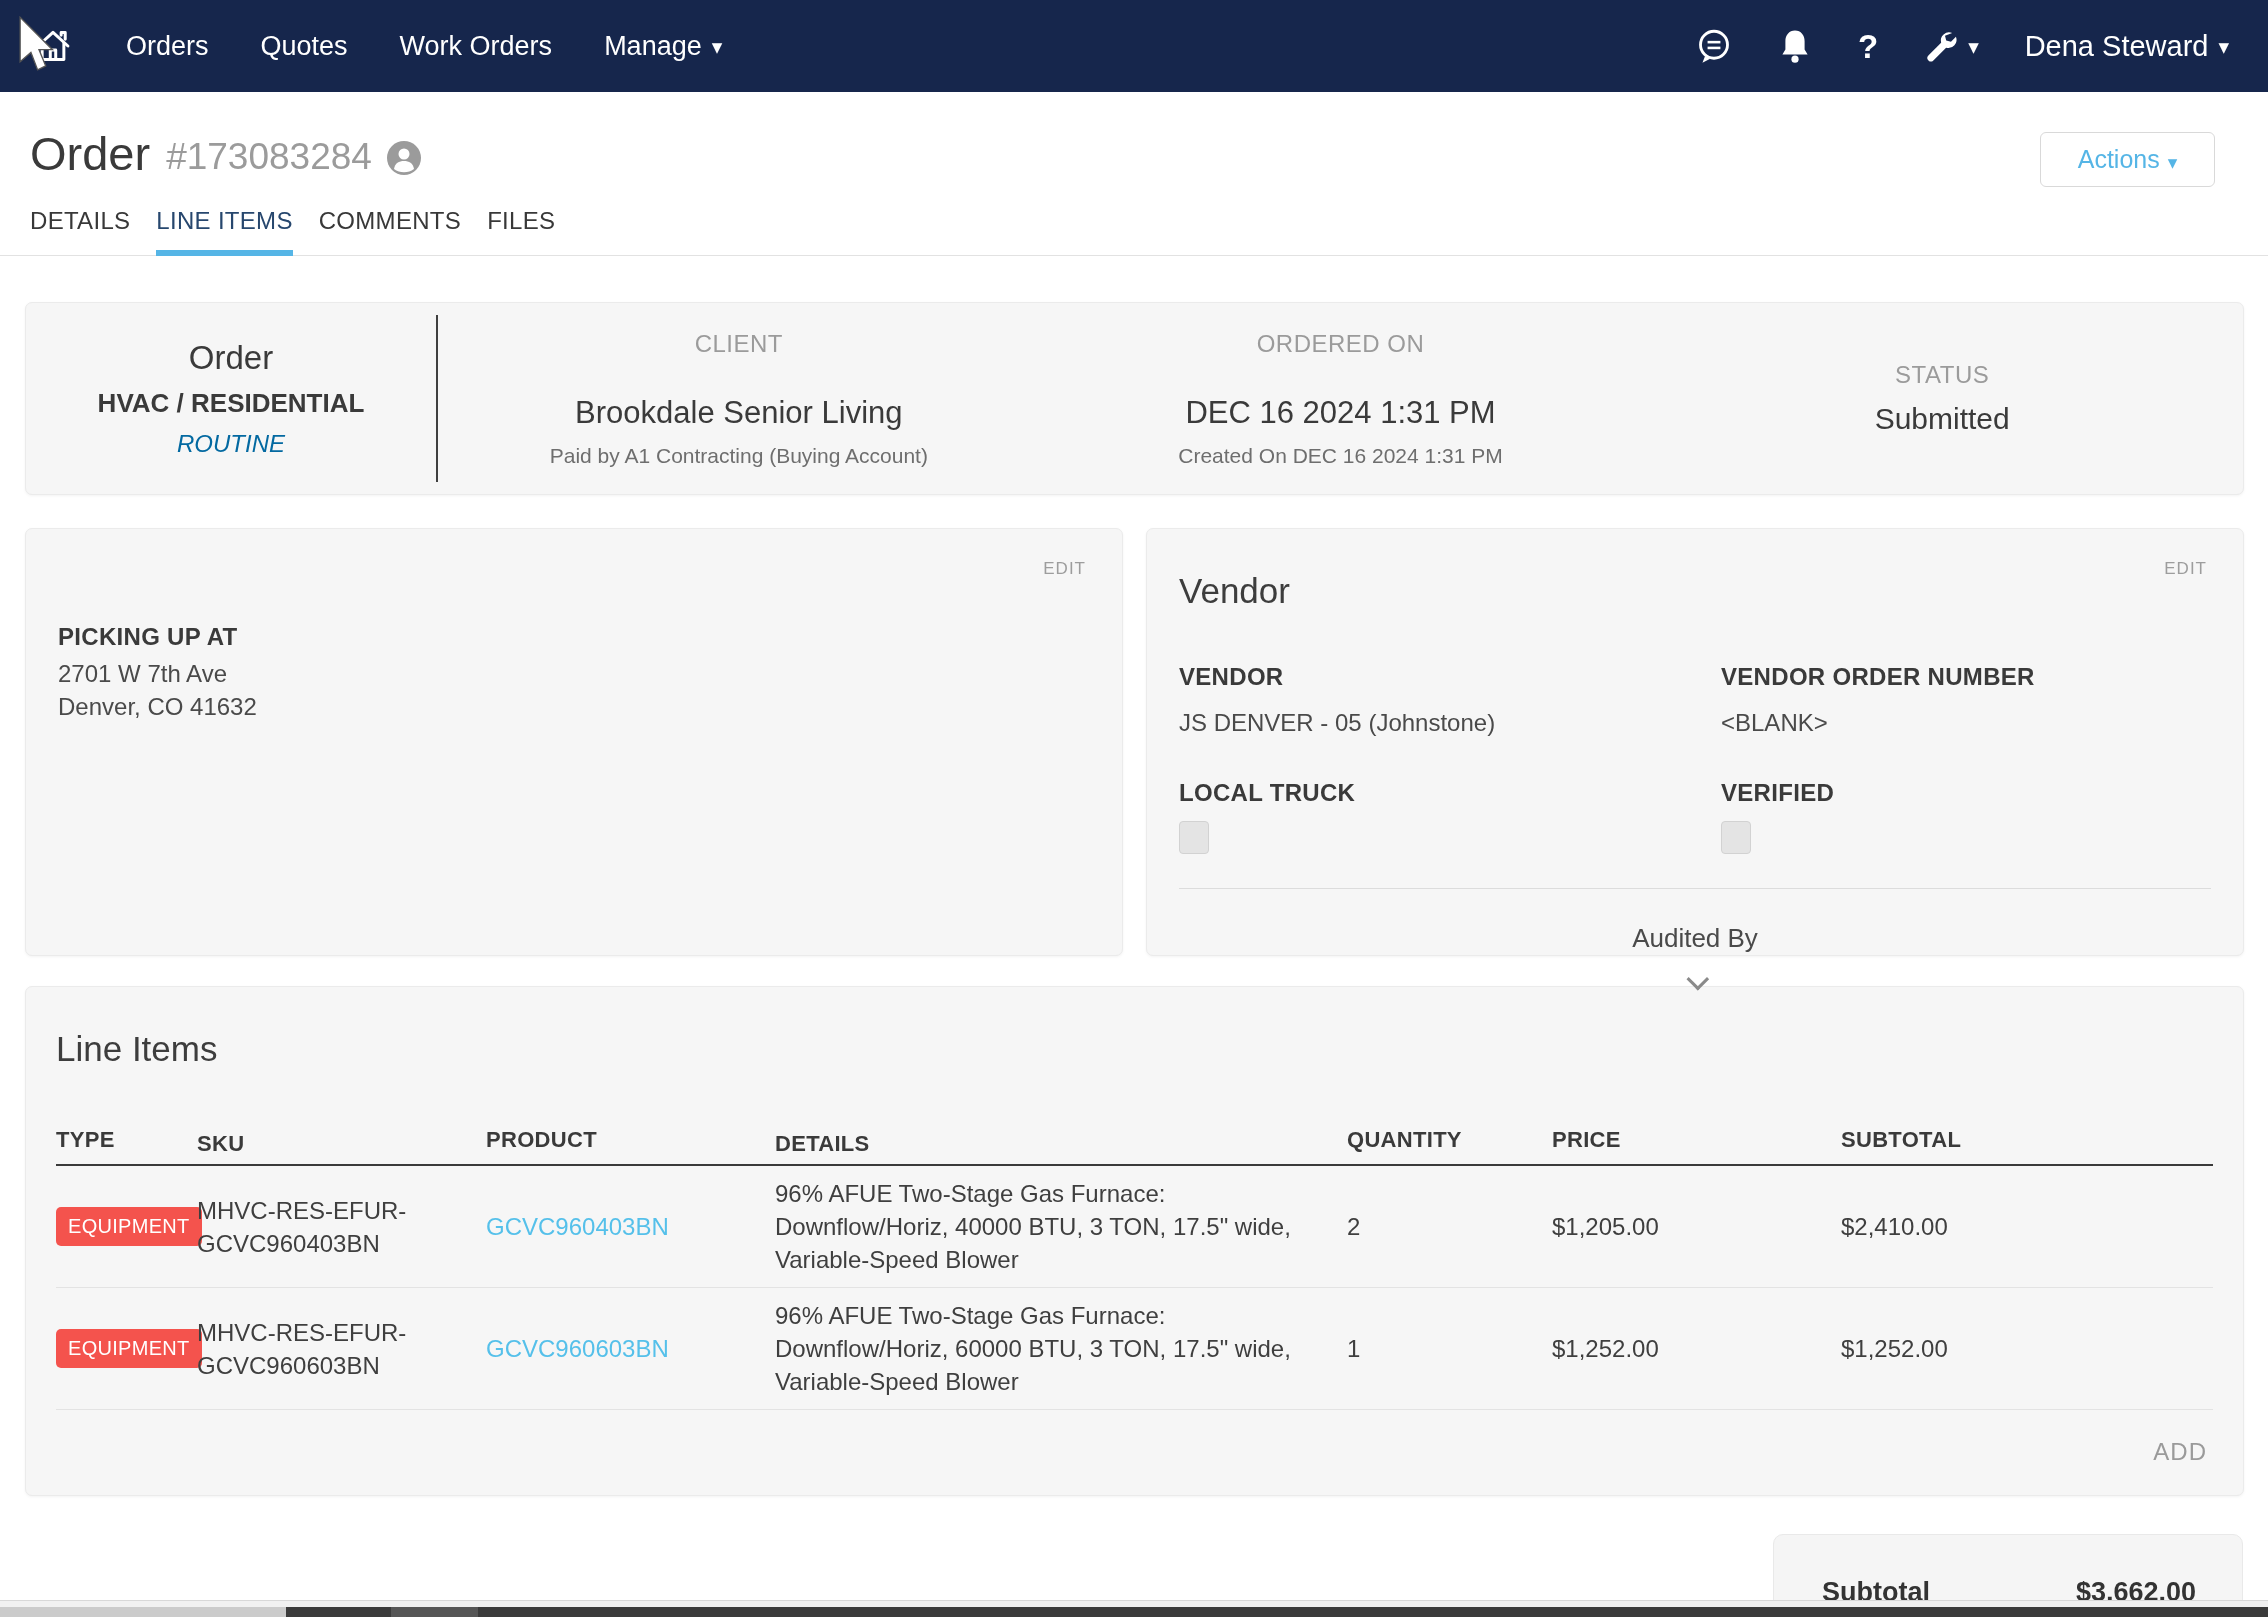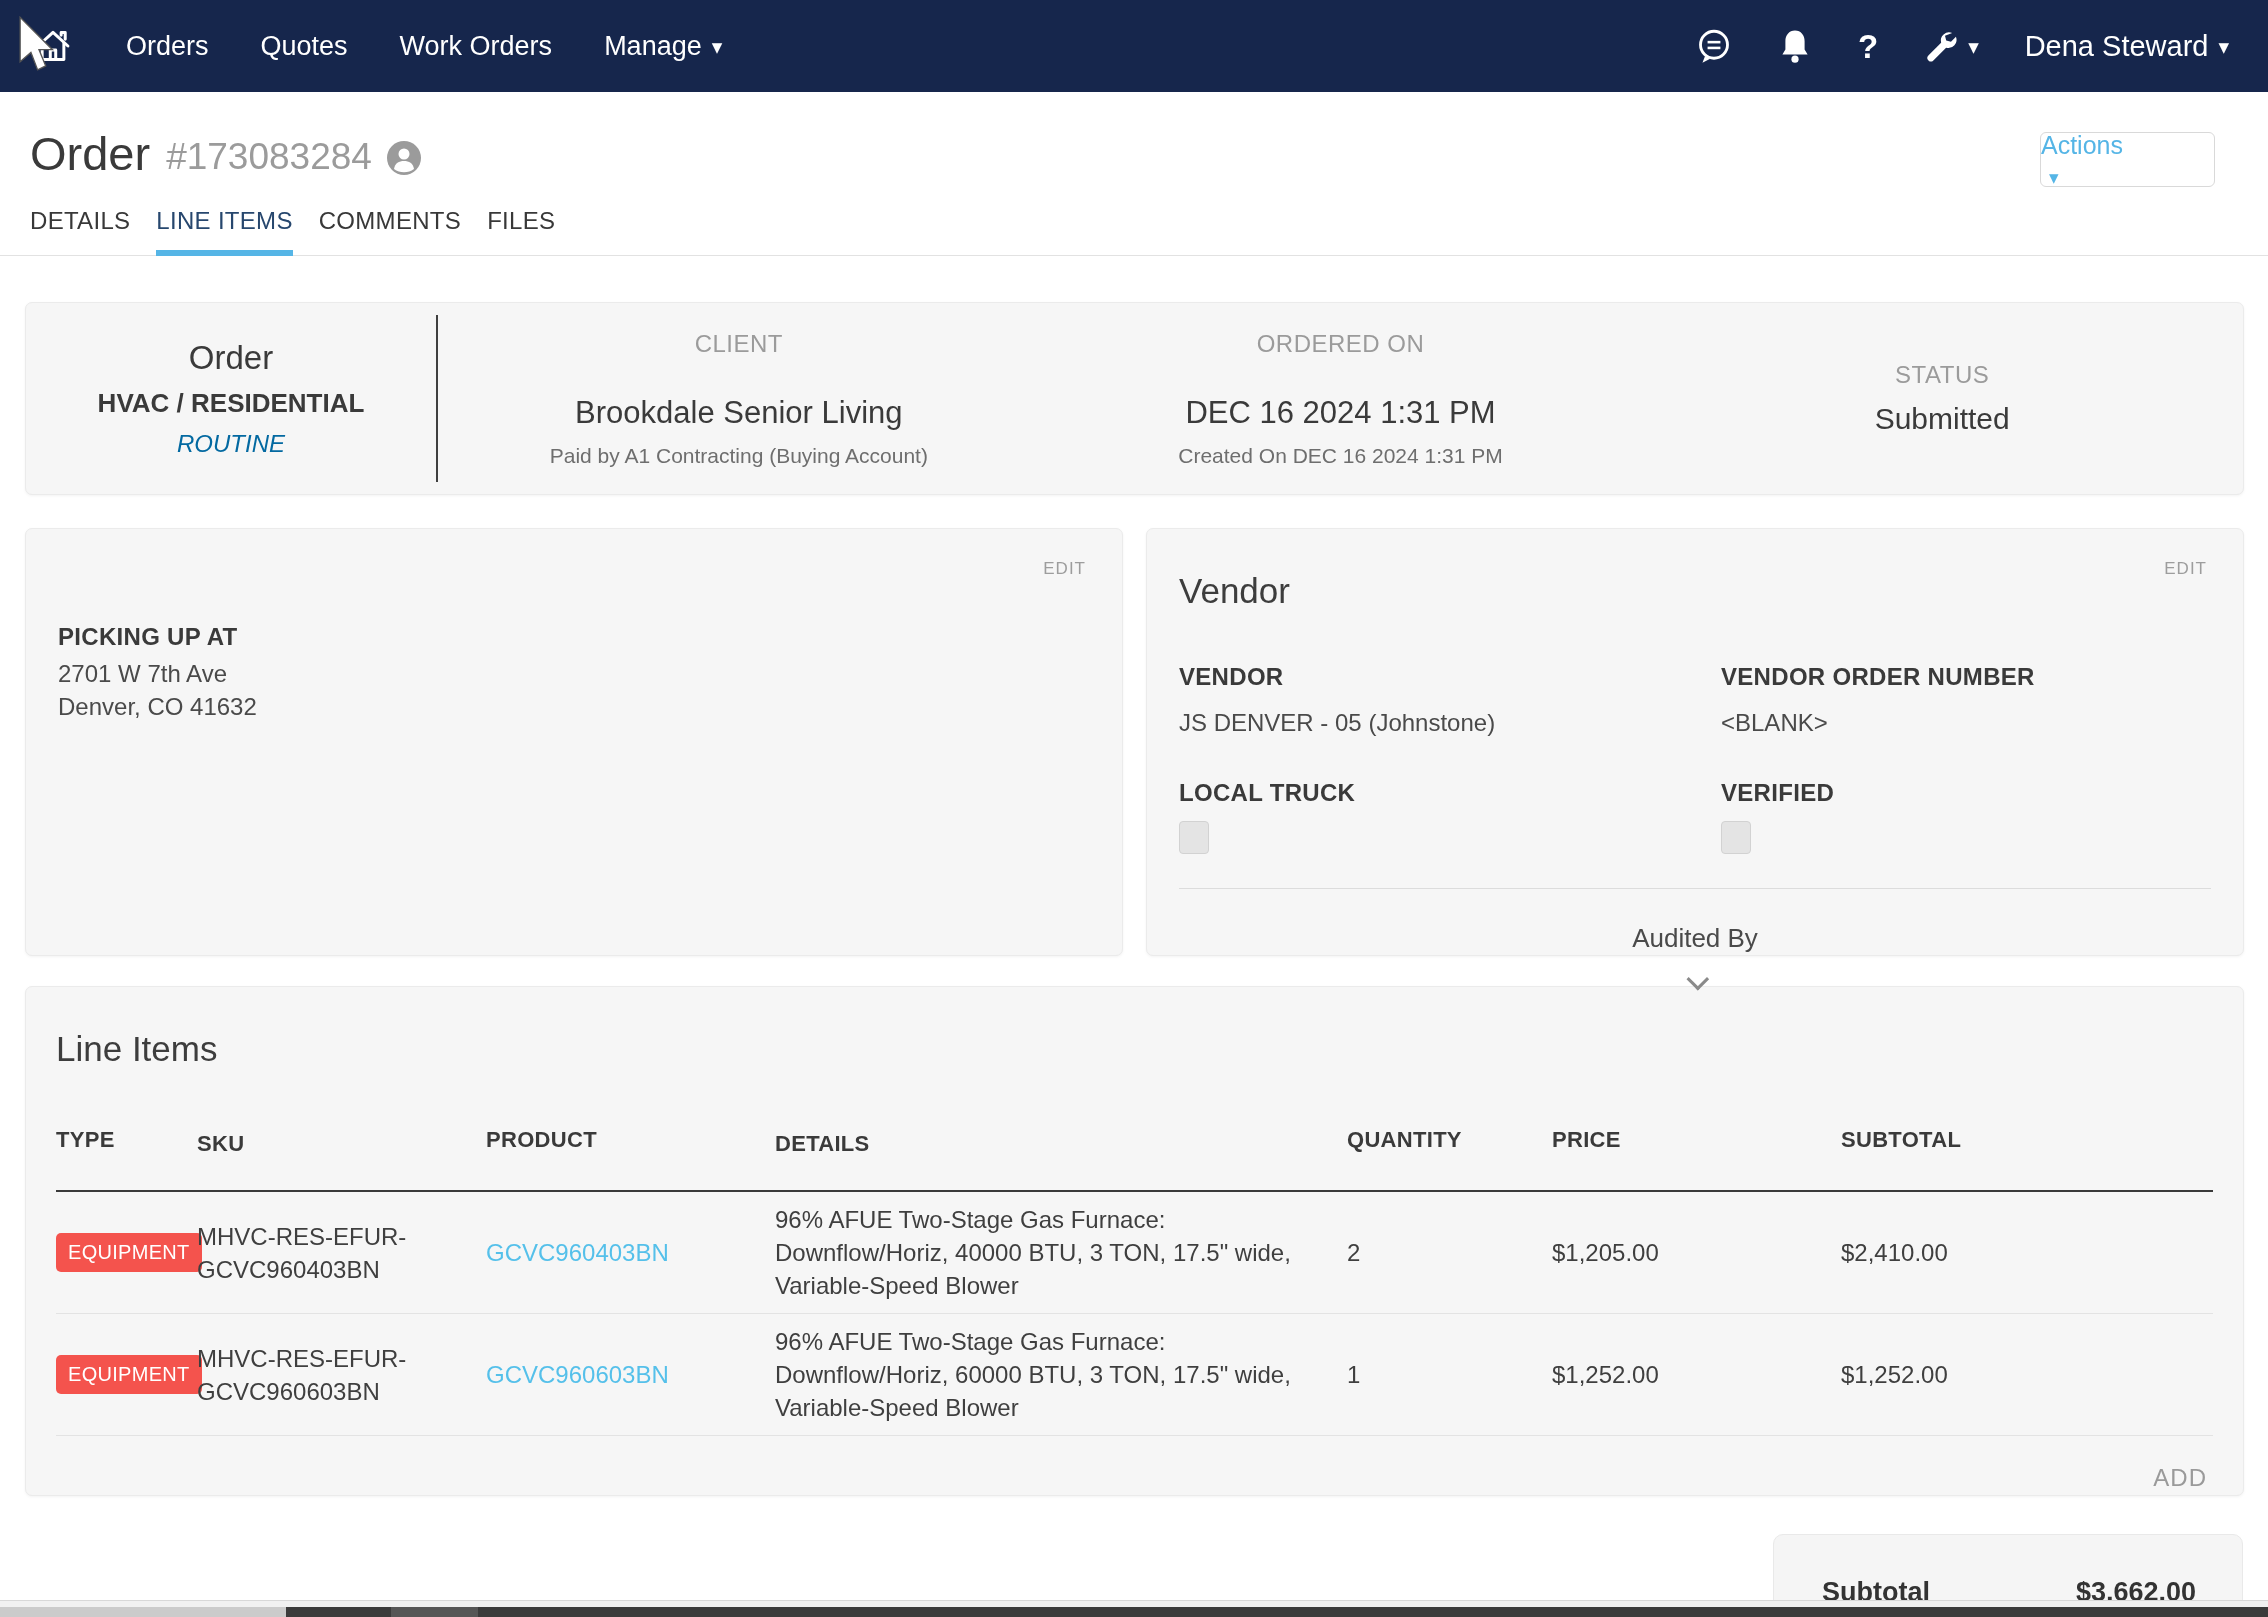--- a/index.html
+++ b/index.html
@@ -48,23 +48,22 @@
 
   .actions-btn {
     position: absolute;
     top: 132px; right: 54px;
     width: 175px; height: 55px;
     background: #fff;
     border: 1px solid #d9d9d9;
     border-radius: 6px;
     color: var(--c-accent, #55b5e6);
     font-size: 25px;
-    display: flex; align-items: flex-start; justify-content: center;
+    display: flex; align-items: center; justify-content: center;
     cursor: pointer;
-    flex-direction: column;
   }
   .actions-btn .caret::after { font-size: 19px; margin-left: 8px; }
 
   
   .tabs {
     margin-top: 26px;
     padding: 0 30px;
     display: flex;
     gap: 26px;
     border-bottom: 1px solid #e2e2e2;
@@ -137,21 +136,21 @@
   .chevron-down {
     width: 16px; height: 16px;
     border-right: 3px solid #8a8a8a;
     border-bottom: 3px solid #8a8a8a;
     transform: rotate(45deg) translateY(-4px);
   }
 
   
   .line-items { margin-top: 30px; padding: 28px 30px 0 30px; height: 510px; }
   .li-table { margin-top: 58px; }
-  .li-head { display: flex; font-size: 22px; font-weight: bold; color: #3a3a3a; letter-spacing: 0.3px; padding-bottom: 30px; border-bottom: 2px solid #3a3a3a; }
+  .li-head { display: flex; font-size: 22px; font-weight: bold; color: #3a3a3a; letter-spacing: 0.3px; padding-bottom: 4px; border-bottom: 2px solid #3a3a3a; }
   .li-row { display: flex; align-items: center; min-height: 122px; border-bottom: 1px solid #e3e3e3; font-size: 24px; color: #3f3f3f; }
   .col { padding-right: 30px; }
   .col-type { width: 141px; }
   .col-sku { width: 289px; line-height: 33px; }
   .col-product { width: 289px; color: var(--c-link, #55c0ea); cursor: pointer; }
   .col-details { width: 572px; line-height: 33px; }
   .col-qty { width: 205px; }
   .col-price { width: 289px; }
   .col-subtotal { flex: 1; }
   .badge {

